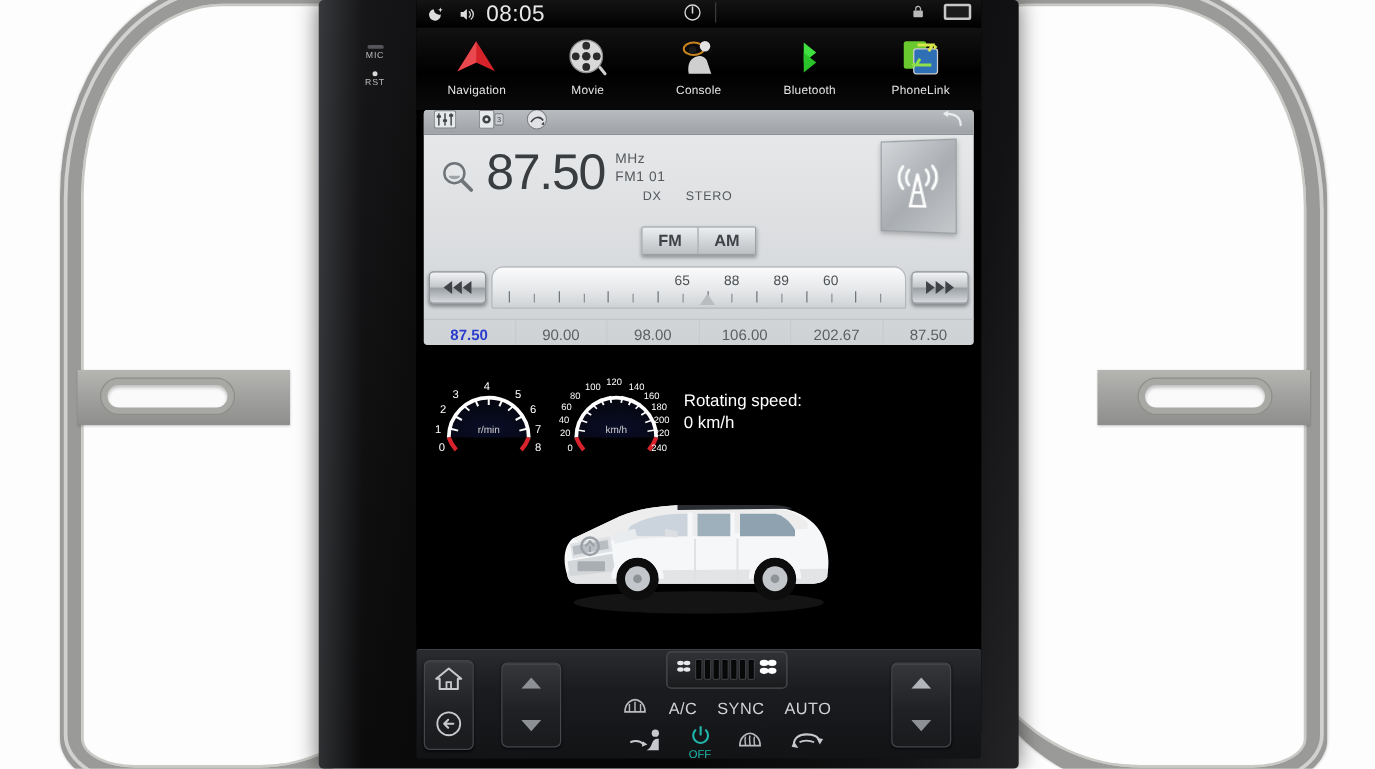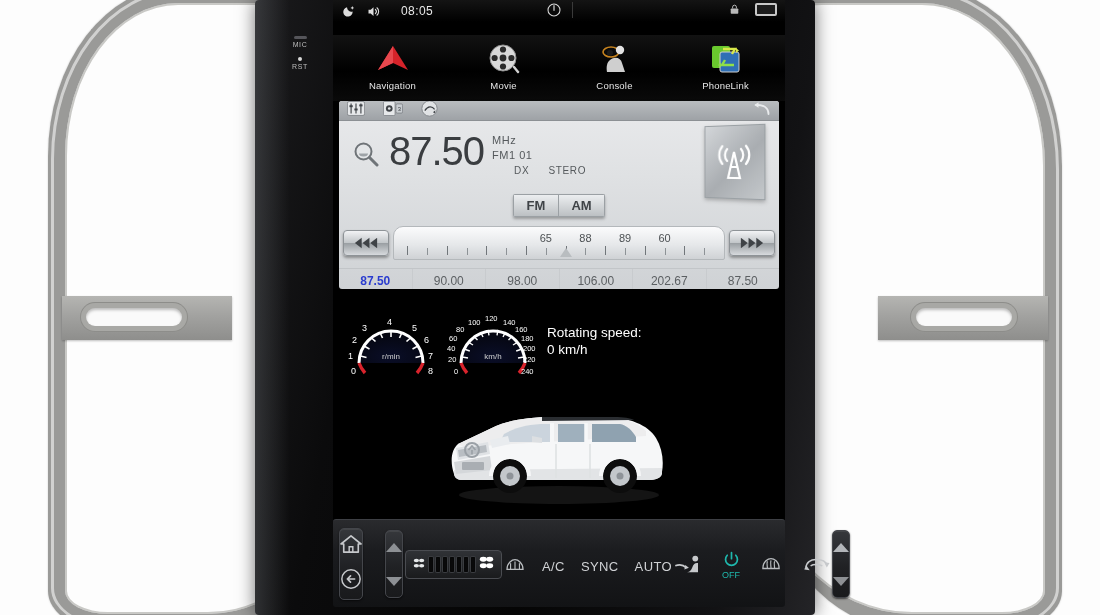--- a/index.html
+++ b/index.html
@@ -114,36 +114,35 @@
 
   
   .statusbar {
     position: relative;
     height: 22px;
     background: linear-gradient(180deg,#141414,#000);
     display: flex; align-items: center;
     color: #e8e8e8; font-size: 11px;
   }
   .sb-ic { margin-left: 9px; display: inline-flex; align-items: center; }
-  .sb-time { margin-left: 20px; font-size: 12px; letter-spacing: .4px; }
+  .sb-time { margin-left: 8px; font-size: 18px; letter-spacing: .4px; }
   .sb-center { position: absolute; left: 213px; top: 2px; display: flex; align-items: center; }
   .sb-div { width: 1px; height: 16px; background: #3a3a3a; margin-left: 10px; }
   .sb-right { position: absolute; right: 8px; top: 3px; display: flex; align-items: center; gap: 14px; }
   .win-rect {
     width: 22px; height: 13px; border: 2px solid #c8c8c8; border-radius: 2px;
     background: #1c1c1c;
   }
 
   
   .approw {
     height: 66px;
     background: linear-gradient(180deg,#121212 0%,#000 55%,#0a0a0a 100%);
     display: flex; align-items: flex-start; justify-content: space-around;
     padding: 4px 4px 0;
-    margin-top: 13px;
   }
   .app { width: 62px; text-align: center; }
   .app .glyph { height: 40px; display: flex; align-items: center; justify-content: center; }
   .app .lbl { color: #e6e6e6; font-size: 9.5px; margin-top: 1px; letter-spacing: .2px; }
 
   
   .radio {
     margin: 0 6px;
     height: 188px;
     background: linear-gradient(180deg,#e9eaec 0%,#dfe1e3 40%,#cfd2d5 100%);
@@ -285,21 +284,21 @@
     display: flex; flex-direction: column; align-items: center; justify-content: space-between;
     cursor: pointer;
     box-shadow: inset 0 1px 0 rgba(255,255,255,.07), 0 1px 2px rgba(0,0,0,.6);
   }
   .homekey { width: 40px; height: 72px; padding: 8px 0; gap: 10px; justify-content: center; }
   .rockers { width: 48px; height: 68px; padding: 7px 0; }
   .tempkey { width: 42px; height: 72px; padding: 6px 0; margin-left: auto; }
   .tempval { color: #fff; font-size: 18px; font-weight: bold; }
   .climate-center {
     flex: 1; height: 100%;
-    display: flex; flex-direction: row; align-items: center; justify-content: center;
+    display: flex; flex-direction: column; align-items: center; justify-content: center;
     gap: 2px; padding: 4px 2px 2px;
   }
   .fanbar {
     display: flex; align-items: center; gap: 3px;
     background: linear-gradient(180deg,#303236,#1a1b1d);
     border: 1px solid #4a4c51; border-radius: 4px;
     padding: 3px 6px;
   }
   .fanbar .seg { width: 4px; height: 15px; background: #0a0a0b; border-radius: 1px;
                  box-shadow: inset 0 0 2px rgba(0,0,0,.9), 0 0 0 1px #3a3c40; }
@@ -403,20 +402,29 @@
             <svg width="34" height="32" viewBox="0 0 34 32">
               <ellipse cx="13" cy="9" rx="8" ry="5" fill="none" stroke="#c8841f" stroke-width="1.6"></ellipse>
               <circle cx="22" cy="7" r="4.2" fill="#e2e2e2"></circle>
               <path d="M12 17 C17 13 23 15 24 20 L27 29 L9 29 C8 24 9 19 12 17 Z" fill="#cfcfcf"></path>
               <circle cx="12" cy="10" r="3" fill="#1a1a1a"></circle>
             </svg>
           </div>
           <div class="lbl">Console</div>
         </div>
 
+        <div class="app">
+          <div class="glyph">
+            <svg width="26" height="32" viewBox="0 0 26 32">
+              <path d="M8 4 L18 12 L8 20 L8 4 Z" fill="#3fe03f"></path>
+              <path d="M8 12 L18 20 L8 28 L8 12 Z" fill="#2bc32b"></path>
+            </svg>
+          </div>
+          <div class="lbl">Bluetooth</div>
+        </div>
 
         <div class="app">
           <div class="glyph">
             <svg width="32" height="32" viewBox="0 0 32 32">
               <rect x="2" y="3" width="18" height="22" rx="2" fill="#6ac92e"></rect>
               <rect x="10" y="9" width="19" height="20" rx="2" fill="#2f6fb5" stroke="#cfcfcf" stroke-width="1"></rect>
               <path d="M13 6 L25 6 L22 11" fill="none" stroke="#d8e84a" stroke-width="2.4"></path>
               <path d="M26 5 L29 7.5 L26 10 Z" fill="#d8e84a"></path>
               <path d="M24 22 L12 22 L15 17" fill="none" stroke="#8fe04a" stroke-width="2.4"></path>
               <path d="M11 19.5 L8 22 L11 24.5 Z" fill="#8fe04a"></path>

